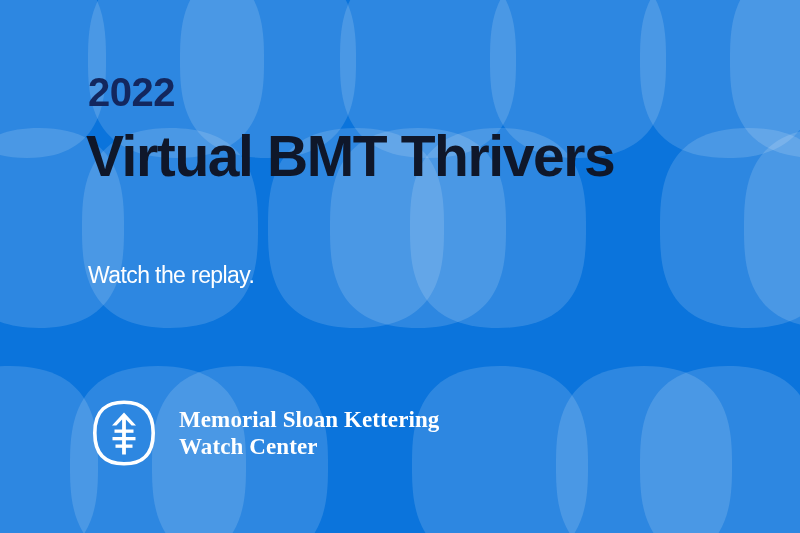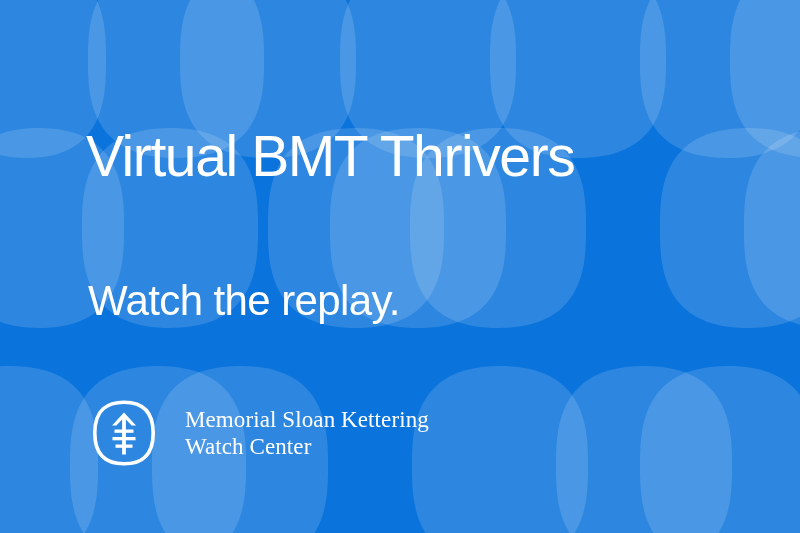--- a/index.html
+++ b/index.html
@@ -45,46 +45,47 @@
     line-height: 1;
     white-space: nowrap;
   }
 
   .headline {
     position: absolute;
     left: 86px;
     top: 124px;
     width: 640px;
     font-size: 57px;
-    font-weight: 400;
+    font-weight: 700;
     letter-spacing: -1.4px;
     line-height: 1.14;
-    color: #ffffff;
+    color: #0f172a;
   }
 
   .subhead {
     position: absolute;
     left: 88px;
-    top: 280px;
-    font-size: 42px;
+    top: 264px;
+    font-size: 23px;
     font-weight: 400;
     letter-spacing: -0.6px;
     line-height: 1;
     color: #ffffff;
     white-space: nowrap;
   }
 
   
   .logo {
     position: absolute;
     left: 91px;
     top: 399px;
     display: flex;
     align-items: center;
-    gap: 28px;
+    gap: 22px;
+    font-weight: bold;
   }
   .logo-mark {
     width: 66px;
     height: 68px;
     flex: 0 0 auto;
     display: block;
   }
   .logo-wordmark {
     font-family: "Liberation Serif", "DejaVu Serif", serif;
     color: #ffffff;
@@ -122,20 +123,21 @@
         <path d="M 158 366 C 246 366 246 432 246 466 C 246 500 246 566 158 566 C 70 566 70 500 70 466 C 70 432 70 366 158 366 Z" fill="#ffffff" fill-opacity="0.14"></path>
         <path d="M 240 366 C 328 366 328 432 328 466 C 328 500 328 566 240 566 C 152 566 152 500 152 466 C 152 432 152 366 240 366 Z" fill="#ffffff" fill-opacity="0.14"></path>
         <path d="M 500 366 C 588 366 588 432 588 466 C 588 500 588 566 500 566 C 412 566 412 500 412 466 C 412 432 412 366 500 366 Z" fill="#ffffff" fill-opacity="0.14"></path>
         <path d="M 644 366 C 732 366 732 432 732 466 C 732 500 732 566 644 566 C 556 566 556 500 556 466 C 556 432 556 366 644 366 Z" fill="#ffffff" fill-opacity="0.14"></path>
         <path d="M 728 366 C 816 366 816 432 816 466 C 816 500 816 566 728 566 C 640 566 640 500 640 466 C 640 432 640 366 728 366 Z" fill="#ffffff" fill-opacity="0.14"></path>
       </g>
   </svg>
 
   <div id="content">
 
+    <div class="year">2022</div>
 
     <div class="headline">
       <span>Virtual BMT Thrivers</span>
       <br>
     </div>
 
     <div class="subhead">Watch the replay.</div>
 
     <div class="logo">
 

